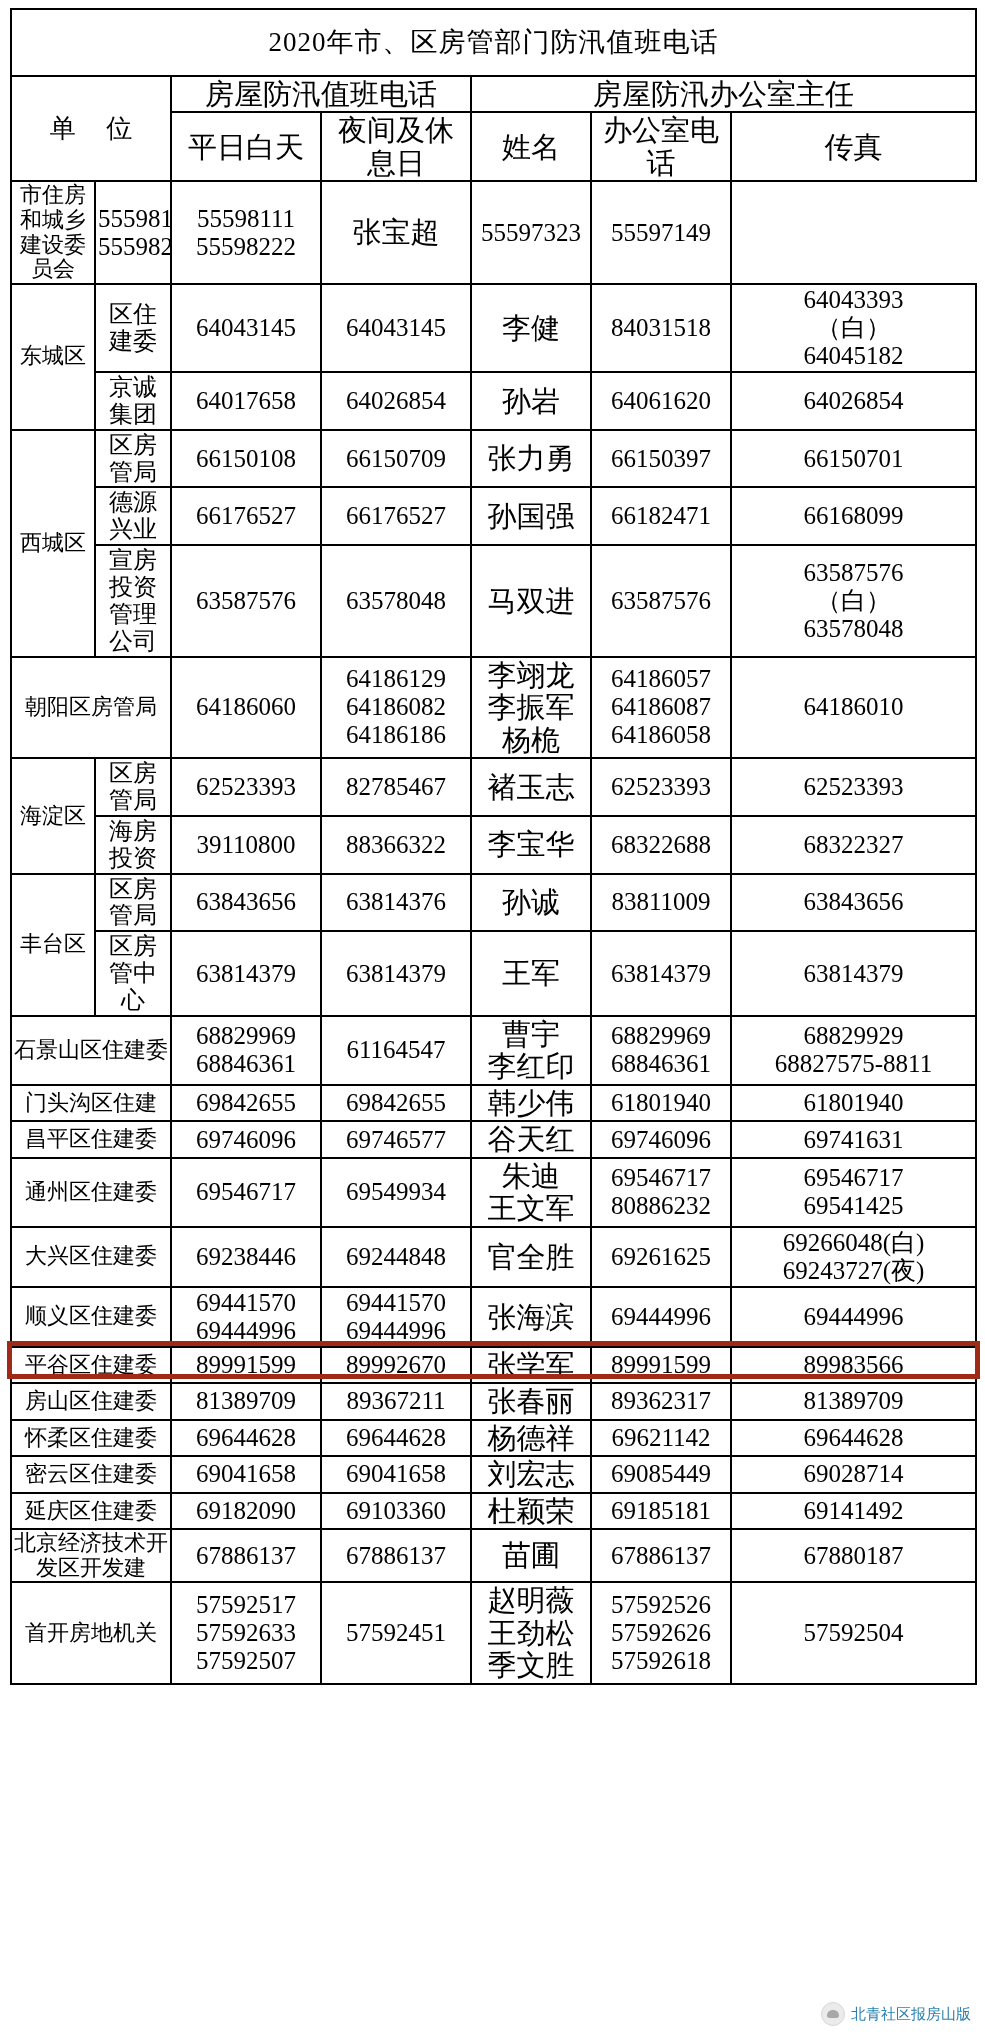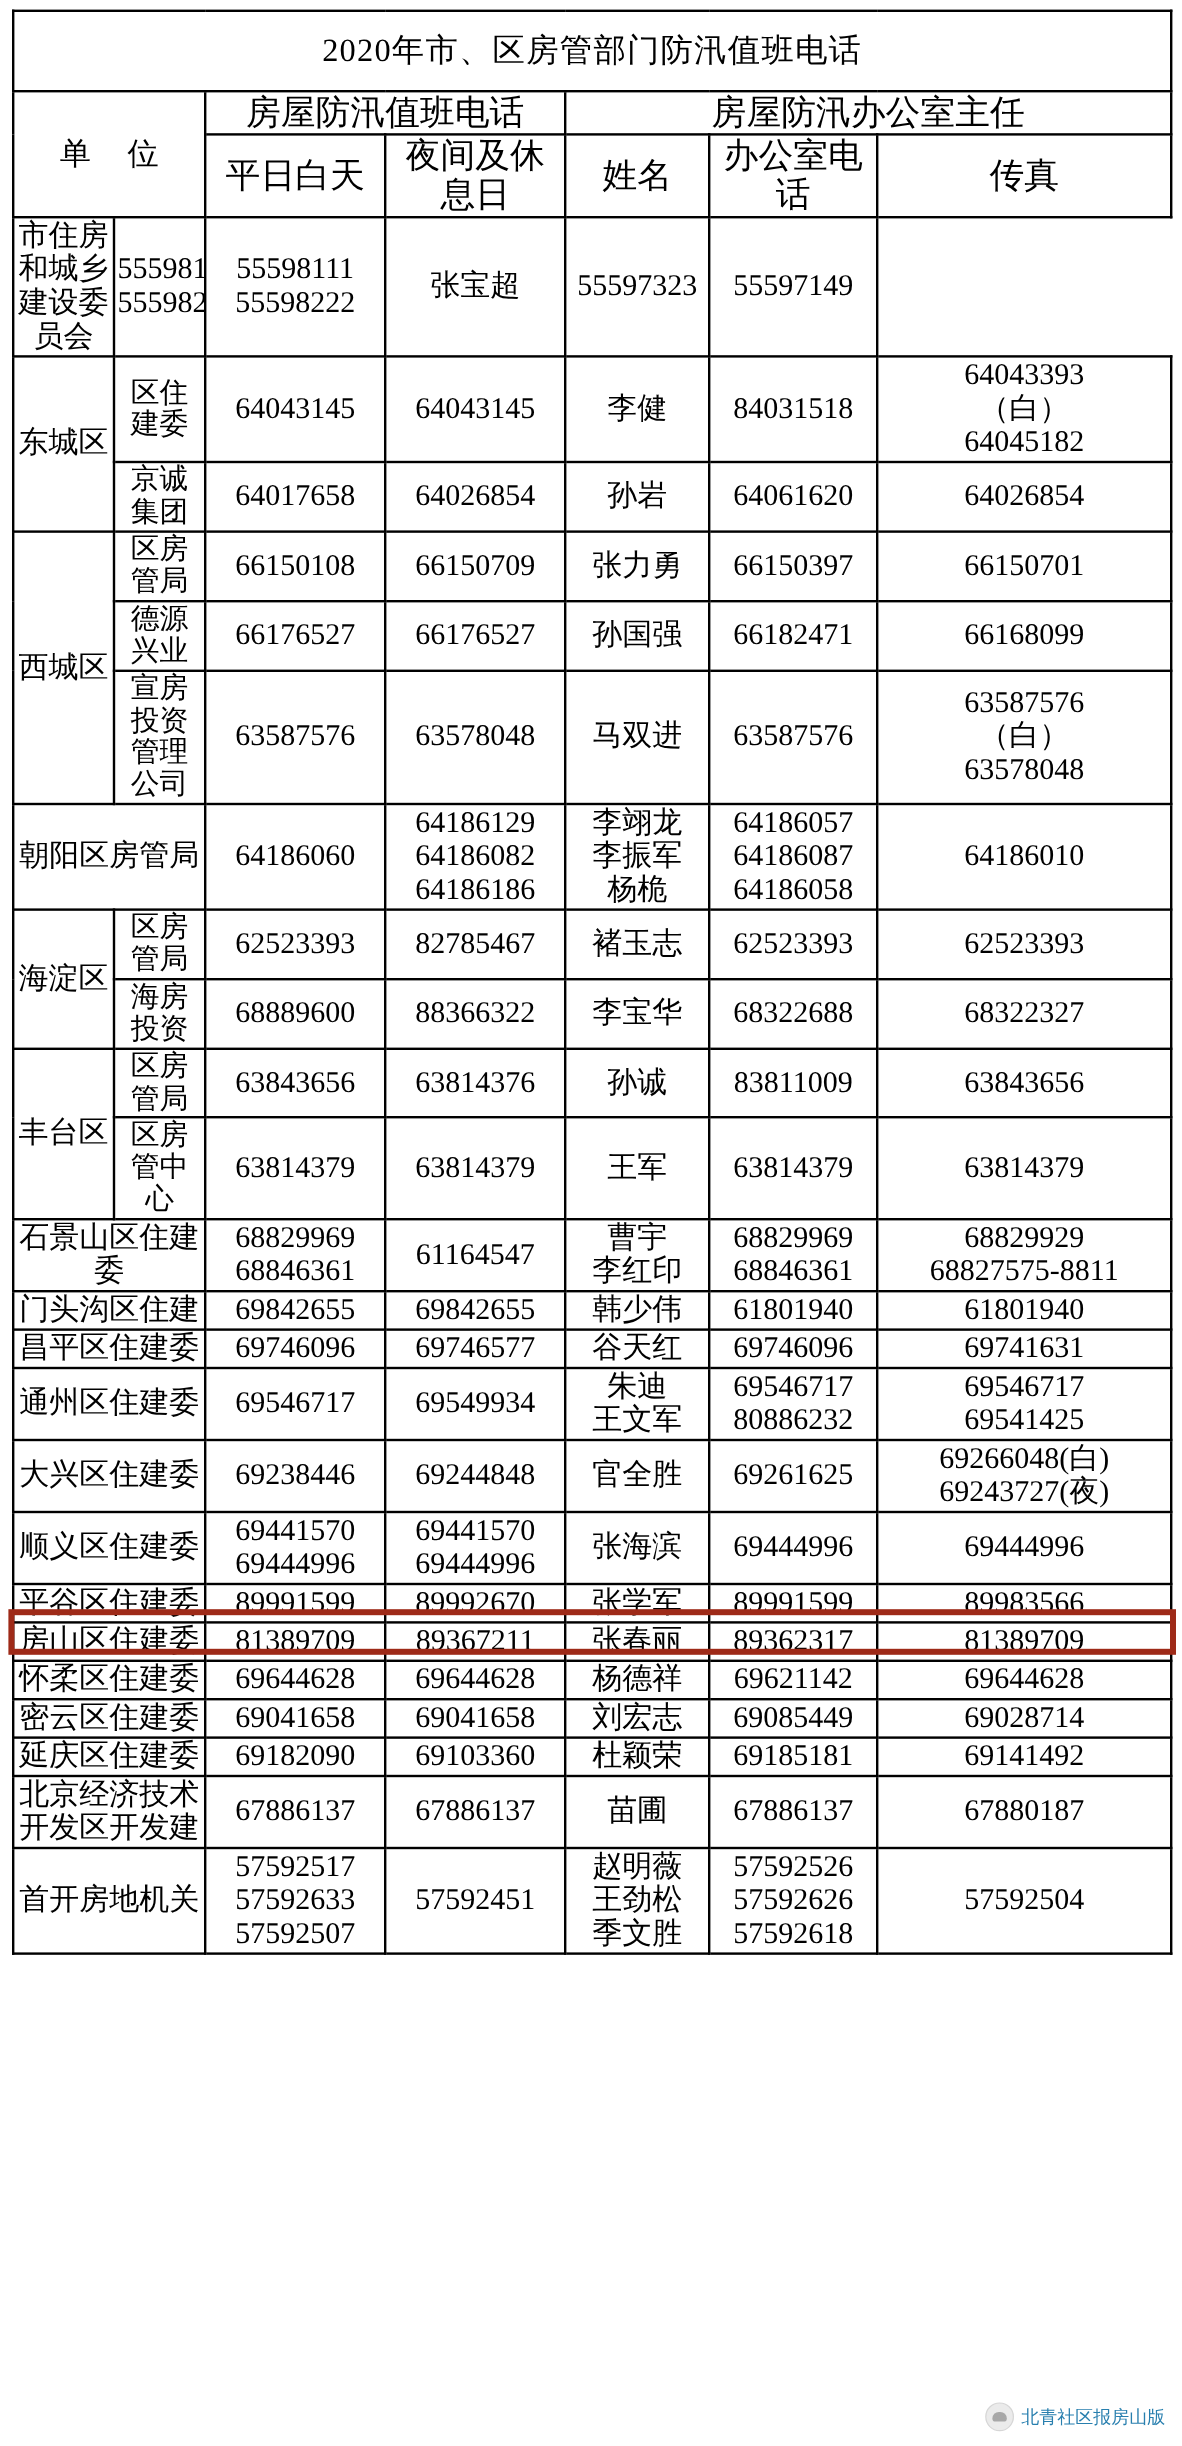--- a/index.html
+++ b/index.html
@@ -56,29 +56,29 @@
     font-size: 26px;
     letter-spacing: 12px;
     text-indent: 12px;
     margin-top: 10px;
   }
   .cell-num {
     font-size: 25px;
     white-space: nowrap;
   }
   .cell-name {
-    font-size: 25px;
+    font-size: 29px;
   }
   .cell-org-narrow {
     font-size: 24px;
     line-height: 1.05;
     word-break: break-all;
   }
   .cell-district {
-    font-size: 25px;
+    font-size: 22px;
   }
   .multiline { line-height: 1.14; }
 
   
   .clip-cell {
     position: relative;
     overflow: hidden;
   }
 
   
@@ -215,21 +215,21 @@
           <td class="cell-district" rowspan="2">海淀区</td>
           <td class="cell-org-narrow clip-cell">区房管局</td>
           <td class="cell-num multiline">62523393</td>
           <td class="cell-num multiline">82785467</td>
           <td class="cell-name multiline">褚玉志</td>
           <td class="cell-num multiline">62523393</td>
           <td class="cell-num multiline">62523393</td>
         </tr>
         <tr>
           <td class="cell-org-narrow clip-cell">海房投资</td>
-          <td class="cell-num multiline">68889600</td>
+          <td class="cell-num multiline">39110800</td>
           <td class="cell-num multiline">88366322</td>
           <td class="cell-name multiline">李宝华</td>
           <td class="cell-num multiline">68322688</td>
           <td class="cell-num multiline">68322327</td>
         </tr>
         <tr>
           <td class="cell-district" rowspan="2">丰台区</td>
           <td class="cell-org-narrow clip-cell">区房管局</td>
           <td class="cell-num multiline">63843656</td>
           <td class="cell-num multiline">63814376</td>

